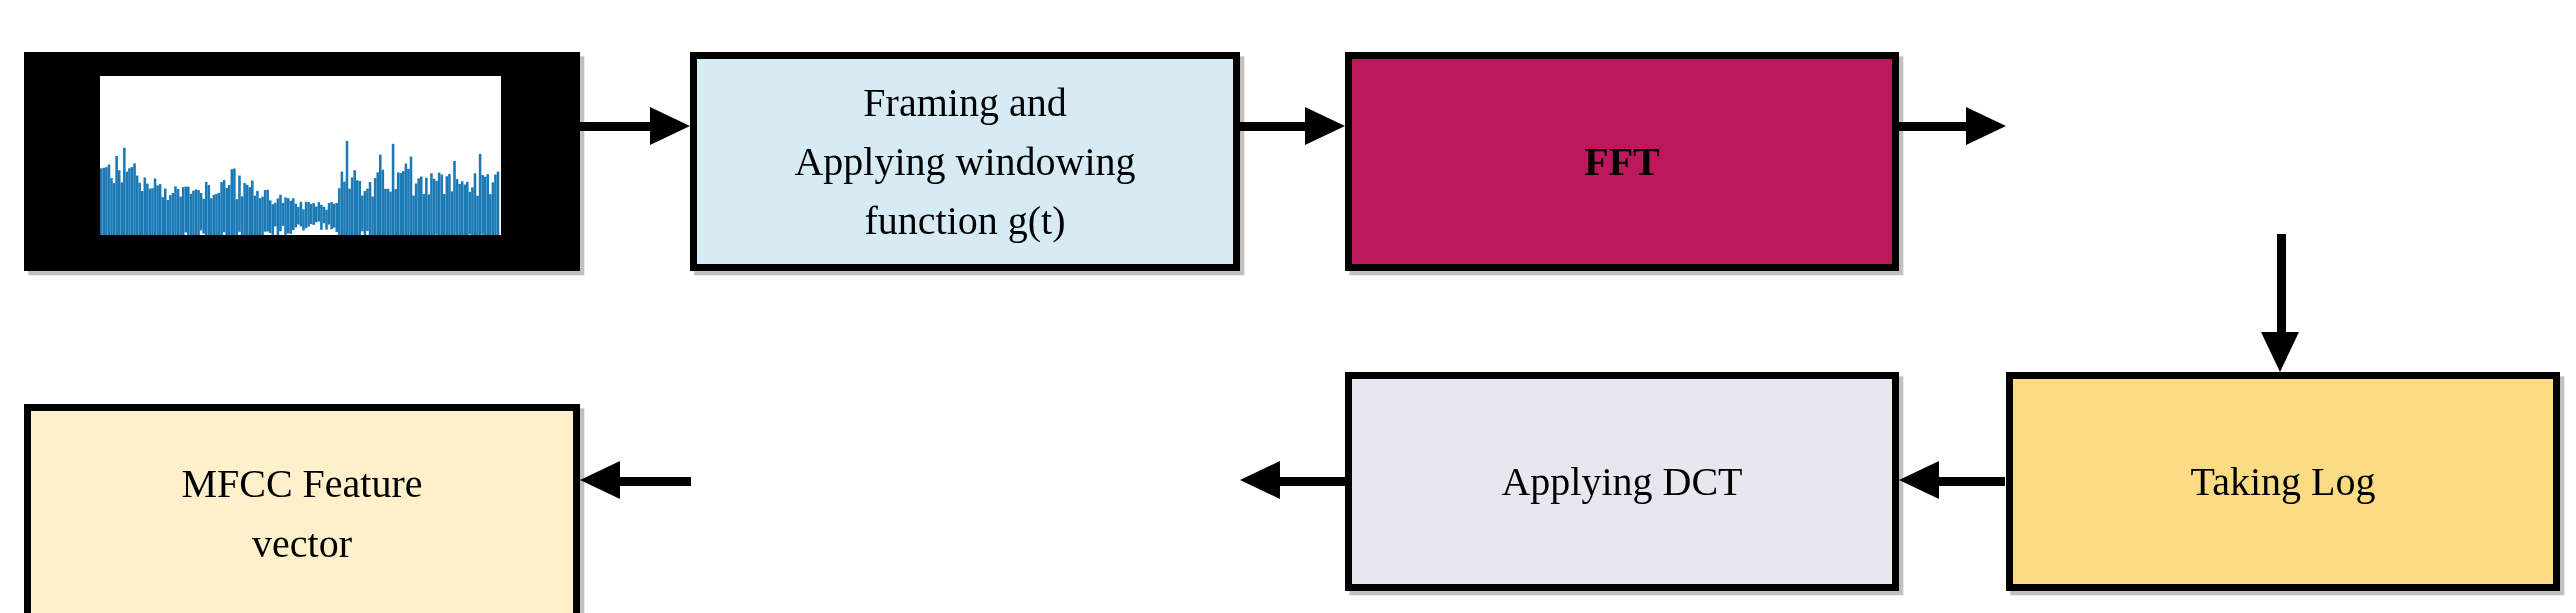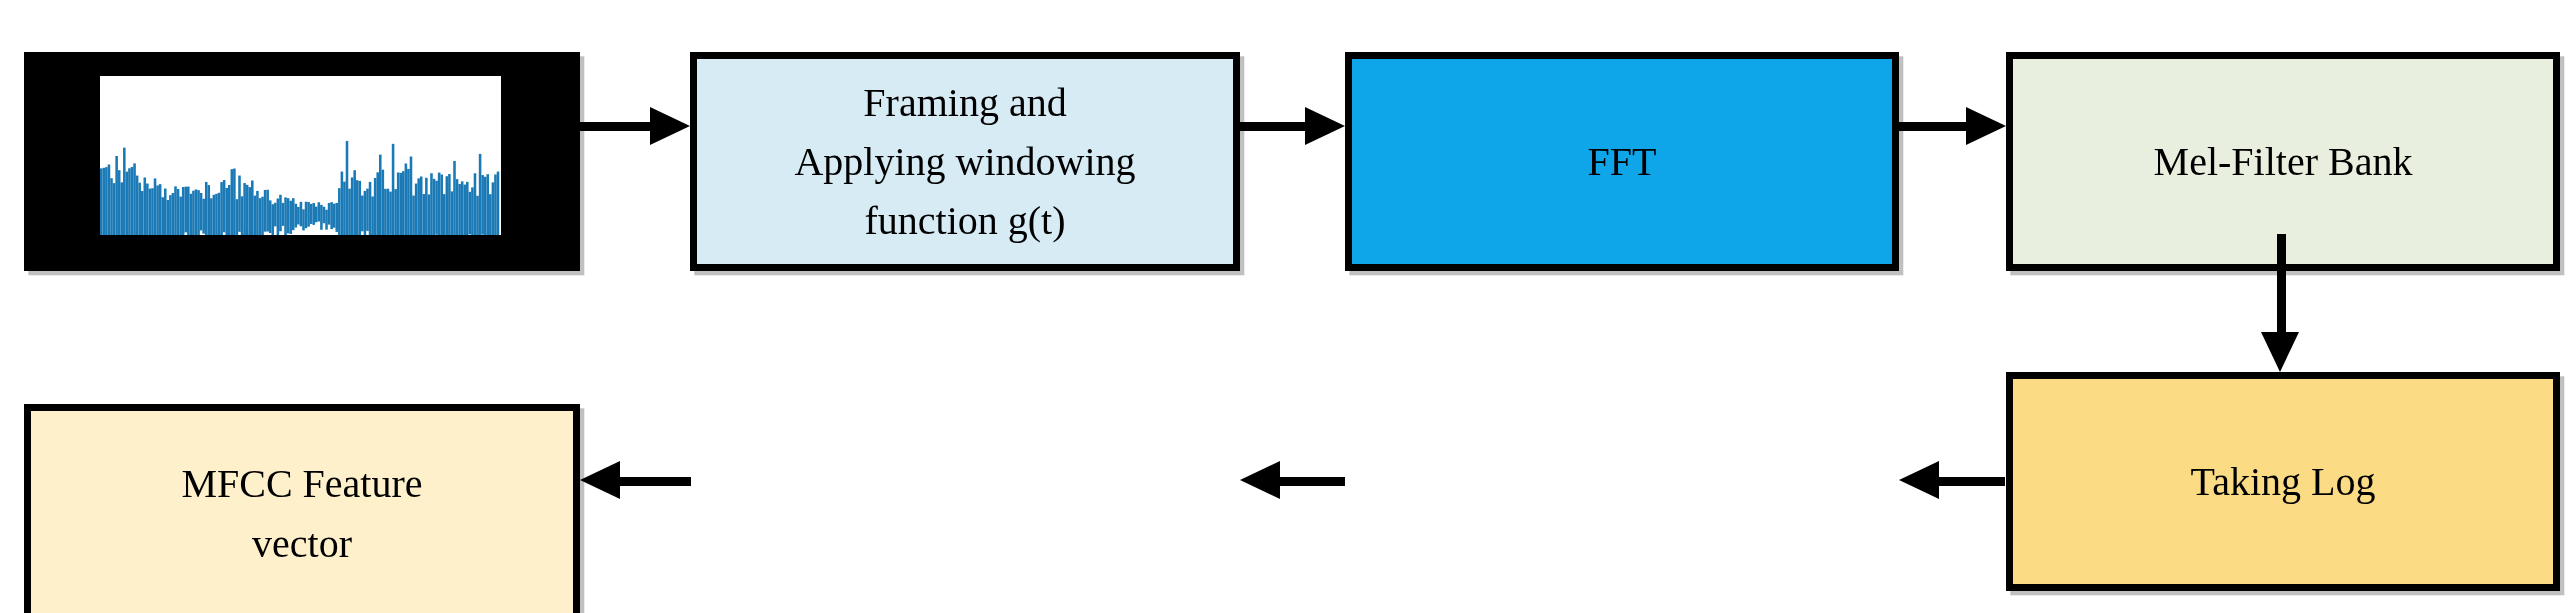--- a/index.html
+++ b/index.html
@@ -205,34 +205,34 @@
         </svg>
     </div>
   </div>
 
   <div class="node row-top col2" style="background: rgb(214, 235, 244);">
     <span>Framing and
 Applying windowing
 function g(t)</span>
   </div>
 
-  <div class="node row-top col3" style="background: #0ea5e9;">
+  <div class="node row-top col3" style="background: #be185d; font-weight: bold;">
     <span>FFT</span>
   </div>
 
-  <div class="node row-top col4" style="background: rgb(233, 239, 223);">
-    <span>Mel-Filter Bank</span>
-  </div>
 
   <div class="node row-bottom col1" style="background: rgb(253, 240, 203); margin-top: 32px;">
     <span>MFCC Feature
 vector</span>
   </div>
 
 
+  <div class="node row-bottom col3" style="background: rgb(232, 231, 239);">
+    <span>Applying DCT</span>
+  </div>
 
   <div class="node row-bottom col4" style="background: rgb(251, 220, 132);">
     <span>Taking Log</span>
   </div>
 
   <div class="shaft a1-shaft"></div>
   <div class="head right a1-head"></div>
 
   <div class="shaft a2-shaft"></div>
   <div class="head right a2-head"></div>

